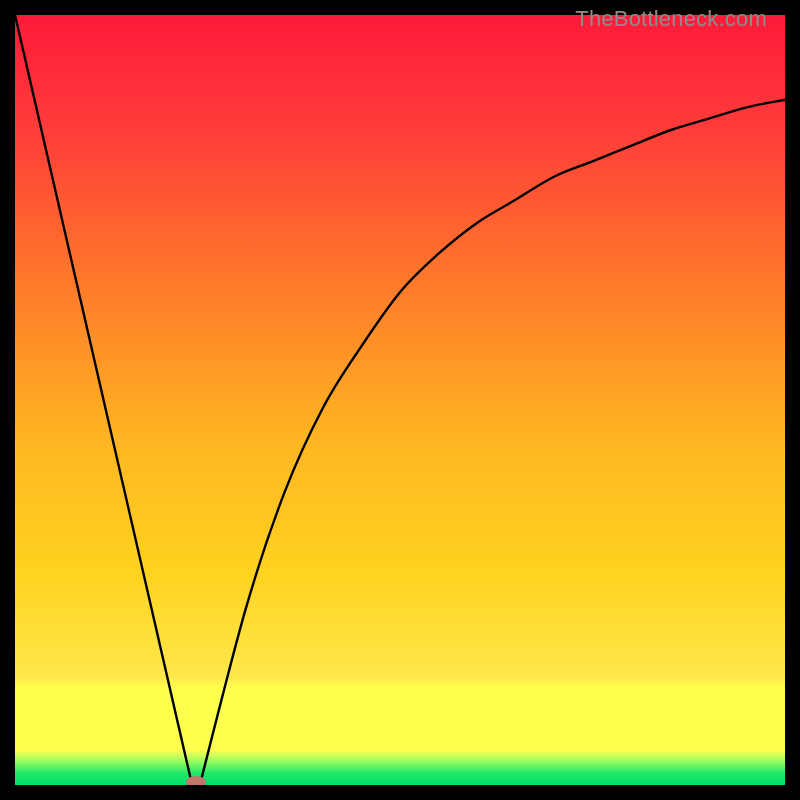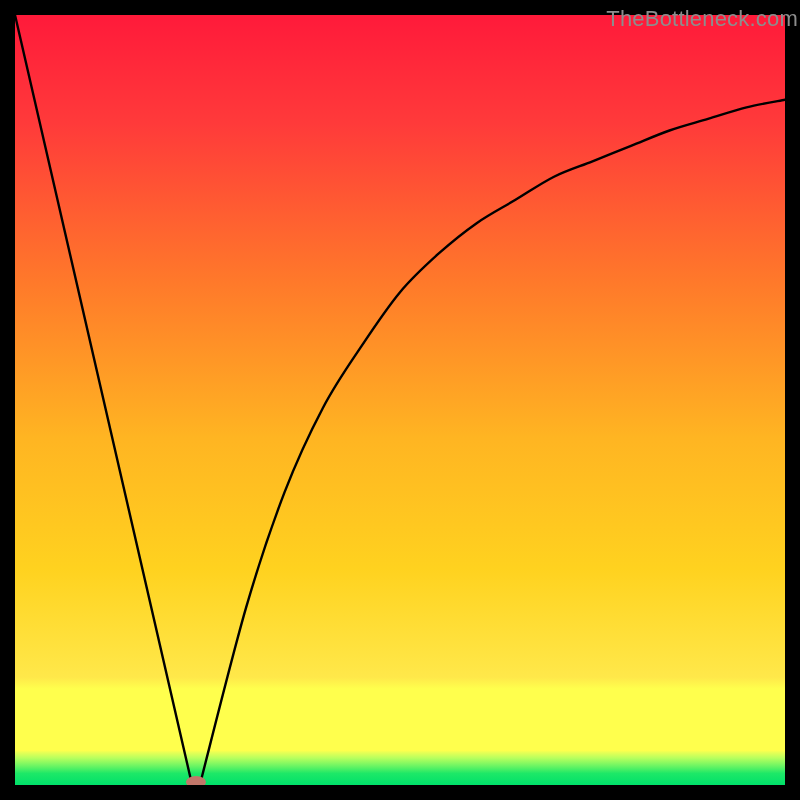--- a/index.html
+++ b/index.html
@@ -20,21 +20,21 @@
   }
   .plot {
     position: absolute;
     left: 0;
     top: 0;
     width: 770px;
     height: 770px;
   }
   .watermark {
     position: absolute;
-    right: 2px;
+    right: 33px;
     top: 6px;
     font-family: Arial, Helvetica, sans-serif;
     font-size: 22px;
     color: #8d8d8d;
     letter-spacing: 0.2px;
   }
 </style>
 </head>
 <body>
 

